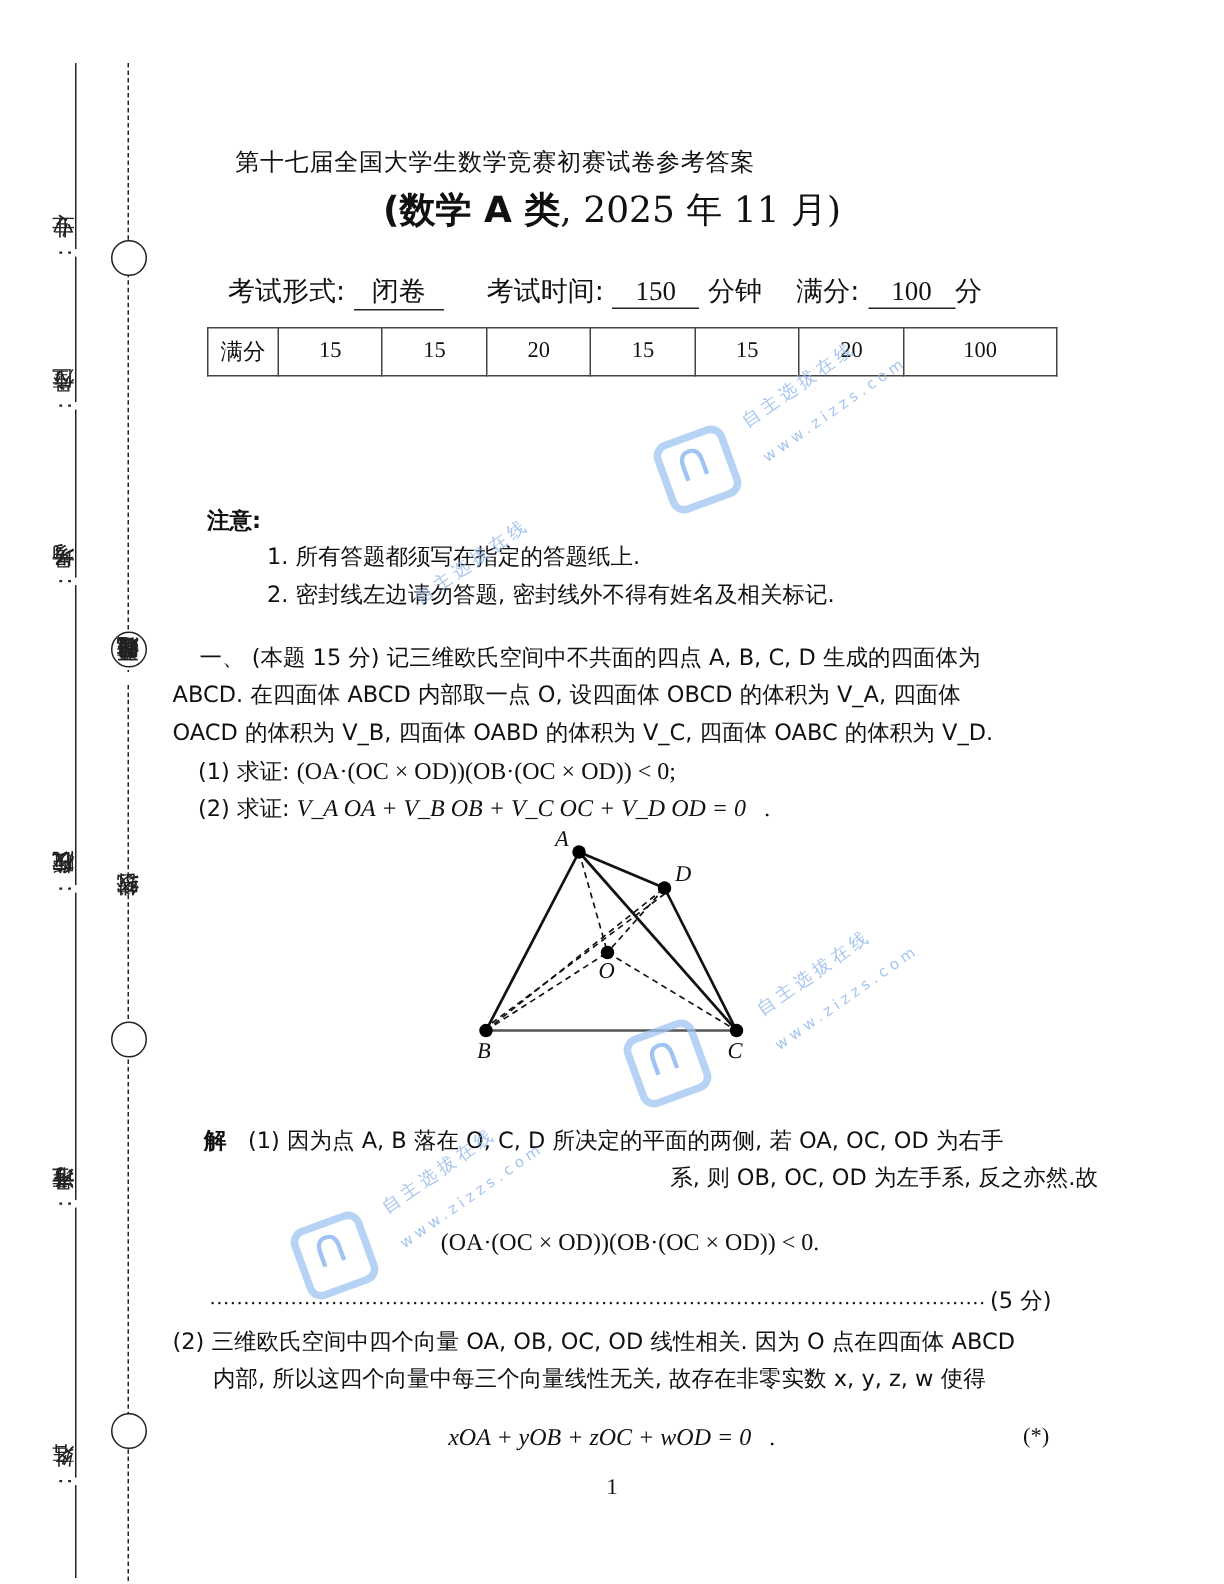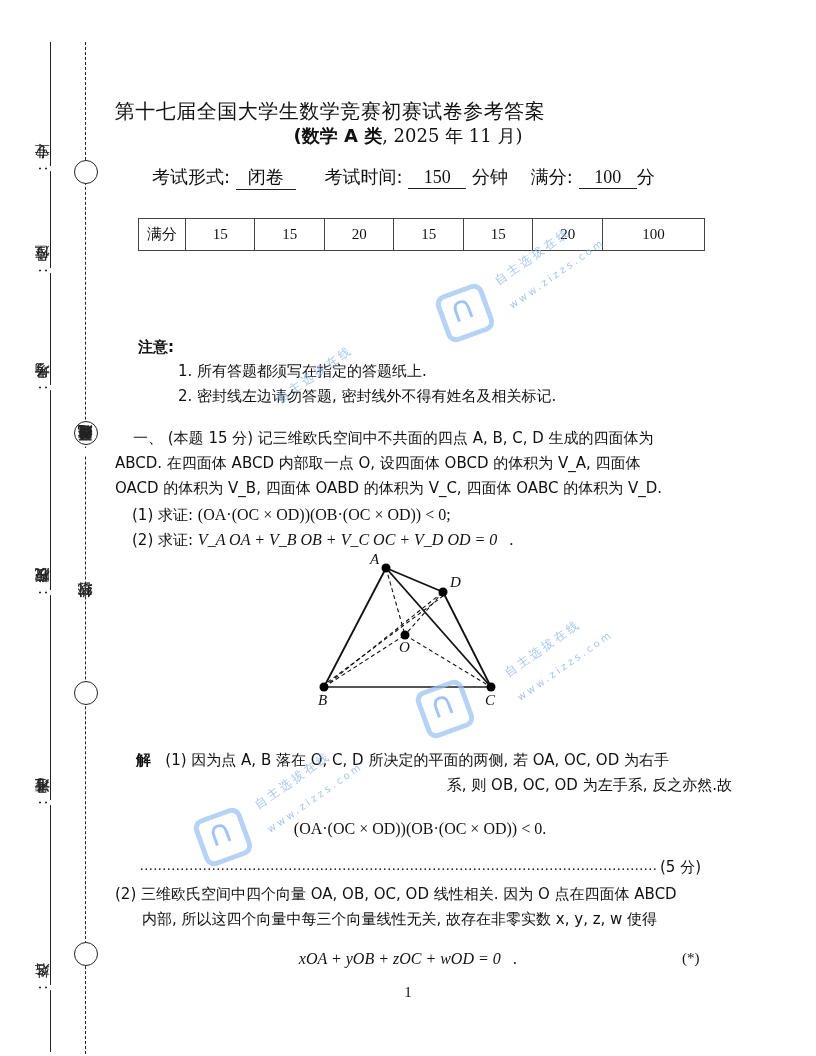--- a/index.html
+++ b/index.html
@@ -7,24 +7,24 @@
          font-family: "DejaVu Serif", "Liberation Serif", serif; color: #111; }
   .abs { position: absolute; }
 
   
   .solid-line { position: absolute; left: 50px; width: 1px; background: #222; }
   .dash-line { position: absolute; left: 85px; width: 0; border-left: 1.3px dashed #222; }
   .ring { position: absolute; left: 74px; width: 22px; height: 22px; border: 1.3px solid #222; border-radius: 50%; background: #fff; }
   .vlabel { position: absolute; writing-mode: vertical-rl; transform: rotate(180deg);
             font-size: 15px; font-family: "DejaVu Sans", sans-serif; color: #222; white-space: nowrap; }
 
-  .title { left: 0; width: 660px; text-align: center; top: 98px; font-size: 20px; font-family: "DejaVu Sans", sans-serif; letter-spacing: 0.5px; }
-  .subtitle { left: 0; width: 816px; text-align: center; top: 124px; font-size: 18px; }
+  .title { left: 0; width: 660px; text-align: center; top: 98px; font-size: 16px; font-family: "DejaVu Sans", sans-serif; letter-spacing: 0.5px; }
+  .subtitle { left: 0; width: 816px; text-align: center; top: 124px; font-size: 24px; }
   .subtitle b { font-family: "DejaVu Sans", sans-serif; }
-  .meta { top: 165px; left: 152px; font-size: 18px; font-family: "DejaVu Sans", sans-serif; }
+  .meta { top: 182px; left: 152px; font-size: 18px; font-family: "DejaVu Sans", sans-serif; }
   .meta .u { display: inline-block; border-bottom: 1px solid #222; text-align: center; font-family: "Liberation Serif", serif; }
 
   table.score { position: absolute; left: 138px; top: 218px; border-collapse: collapse; width: 567px; }
   table.score td { border: 1px solid #444; height: 31px; text-align: center; font-size: 15px; padding: 0; font-family: "Liberation Serif", serif; }
   table.score td.h { width: 46px; font-family: "DejaVu Sans", sans-serif; }
   table.score tr.r3 td { height: 36px; }
 
   .notes-h { left: 138px; top: 338px; font-size: 15px; font-weight: bold; font-family: "DejaVu Sans", sans-serif; }
   .note { left: 178px; font-size: 15px; font-family: "DejaVu Sans", sans-serif; }
 

